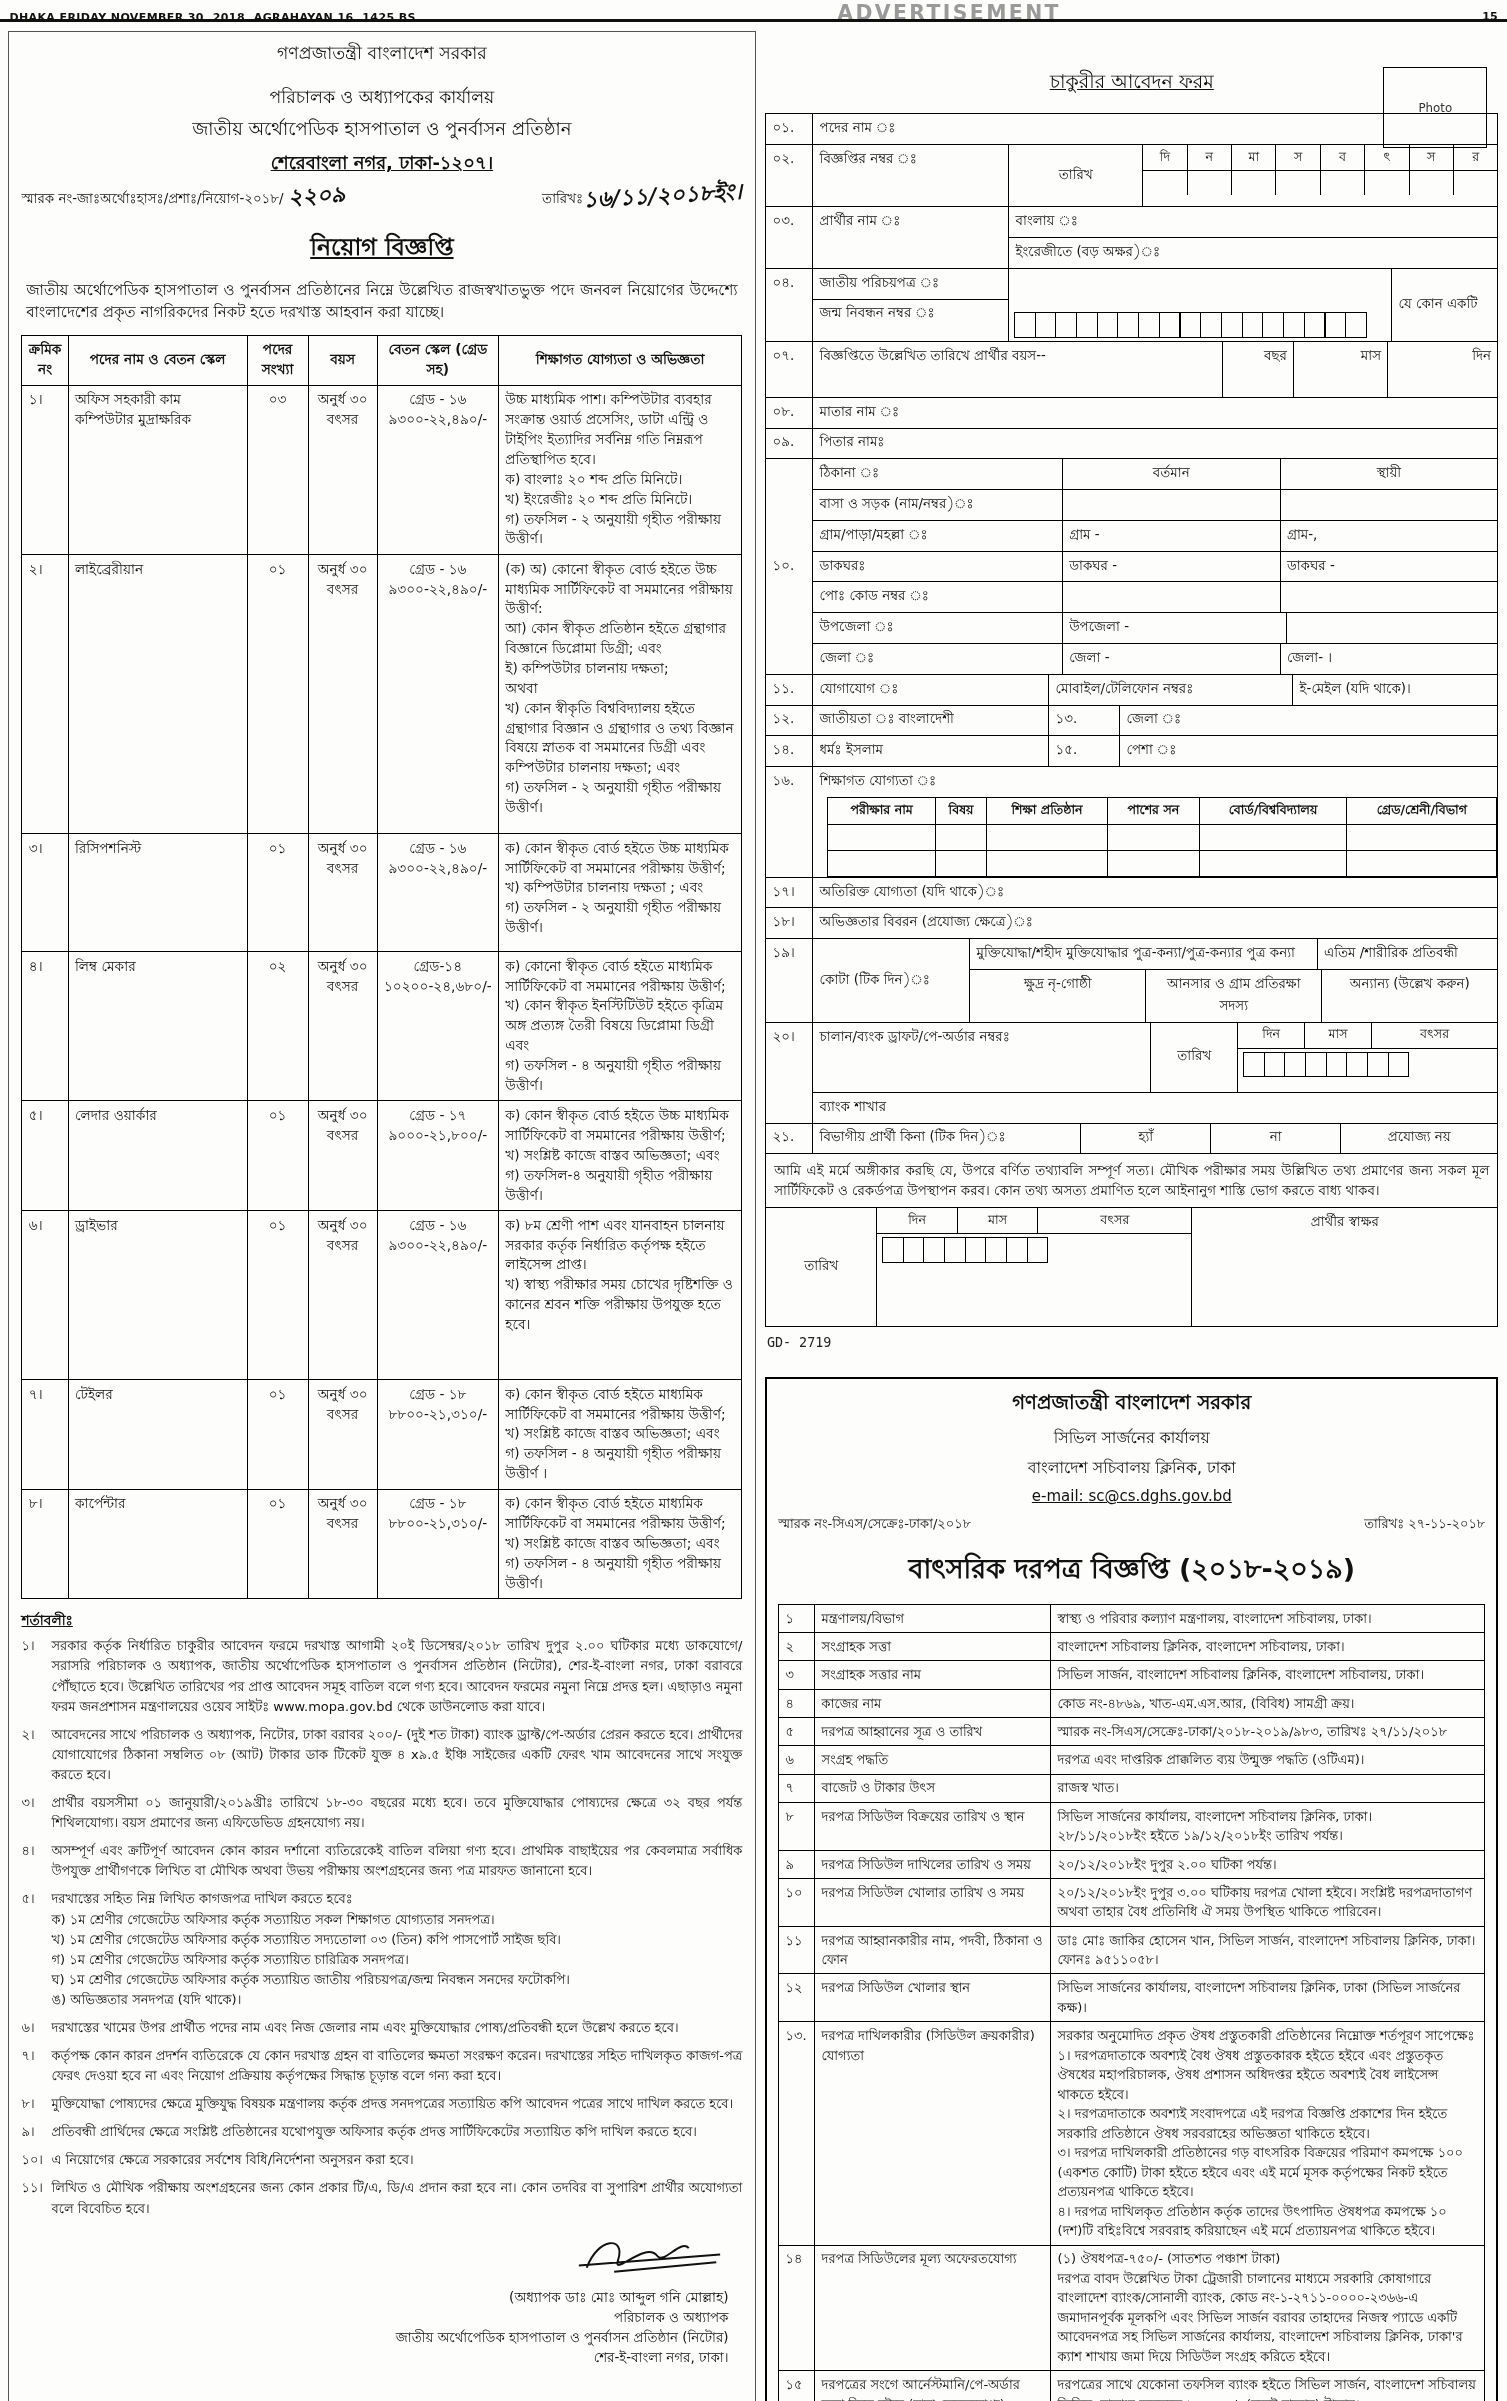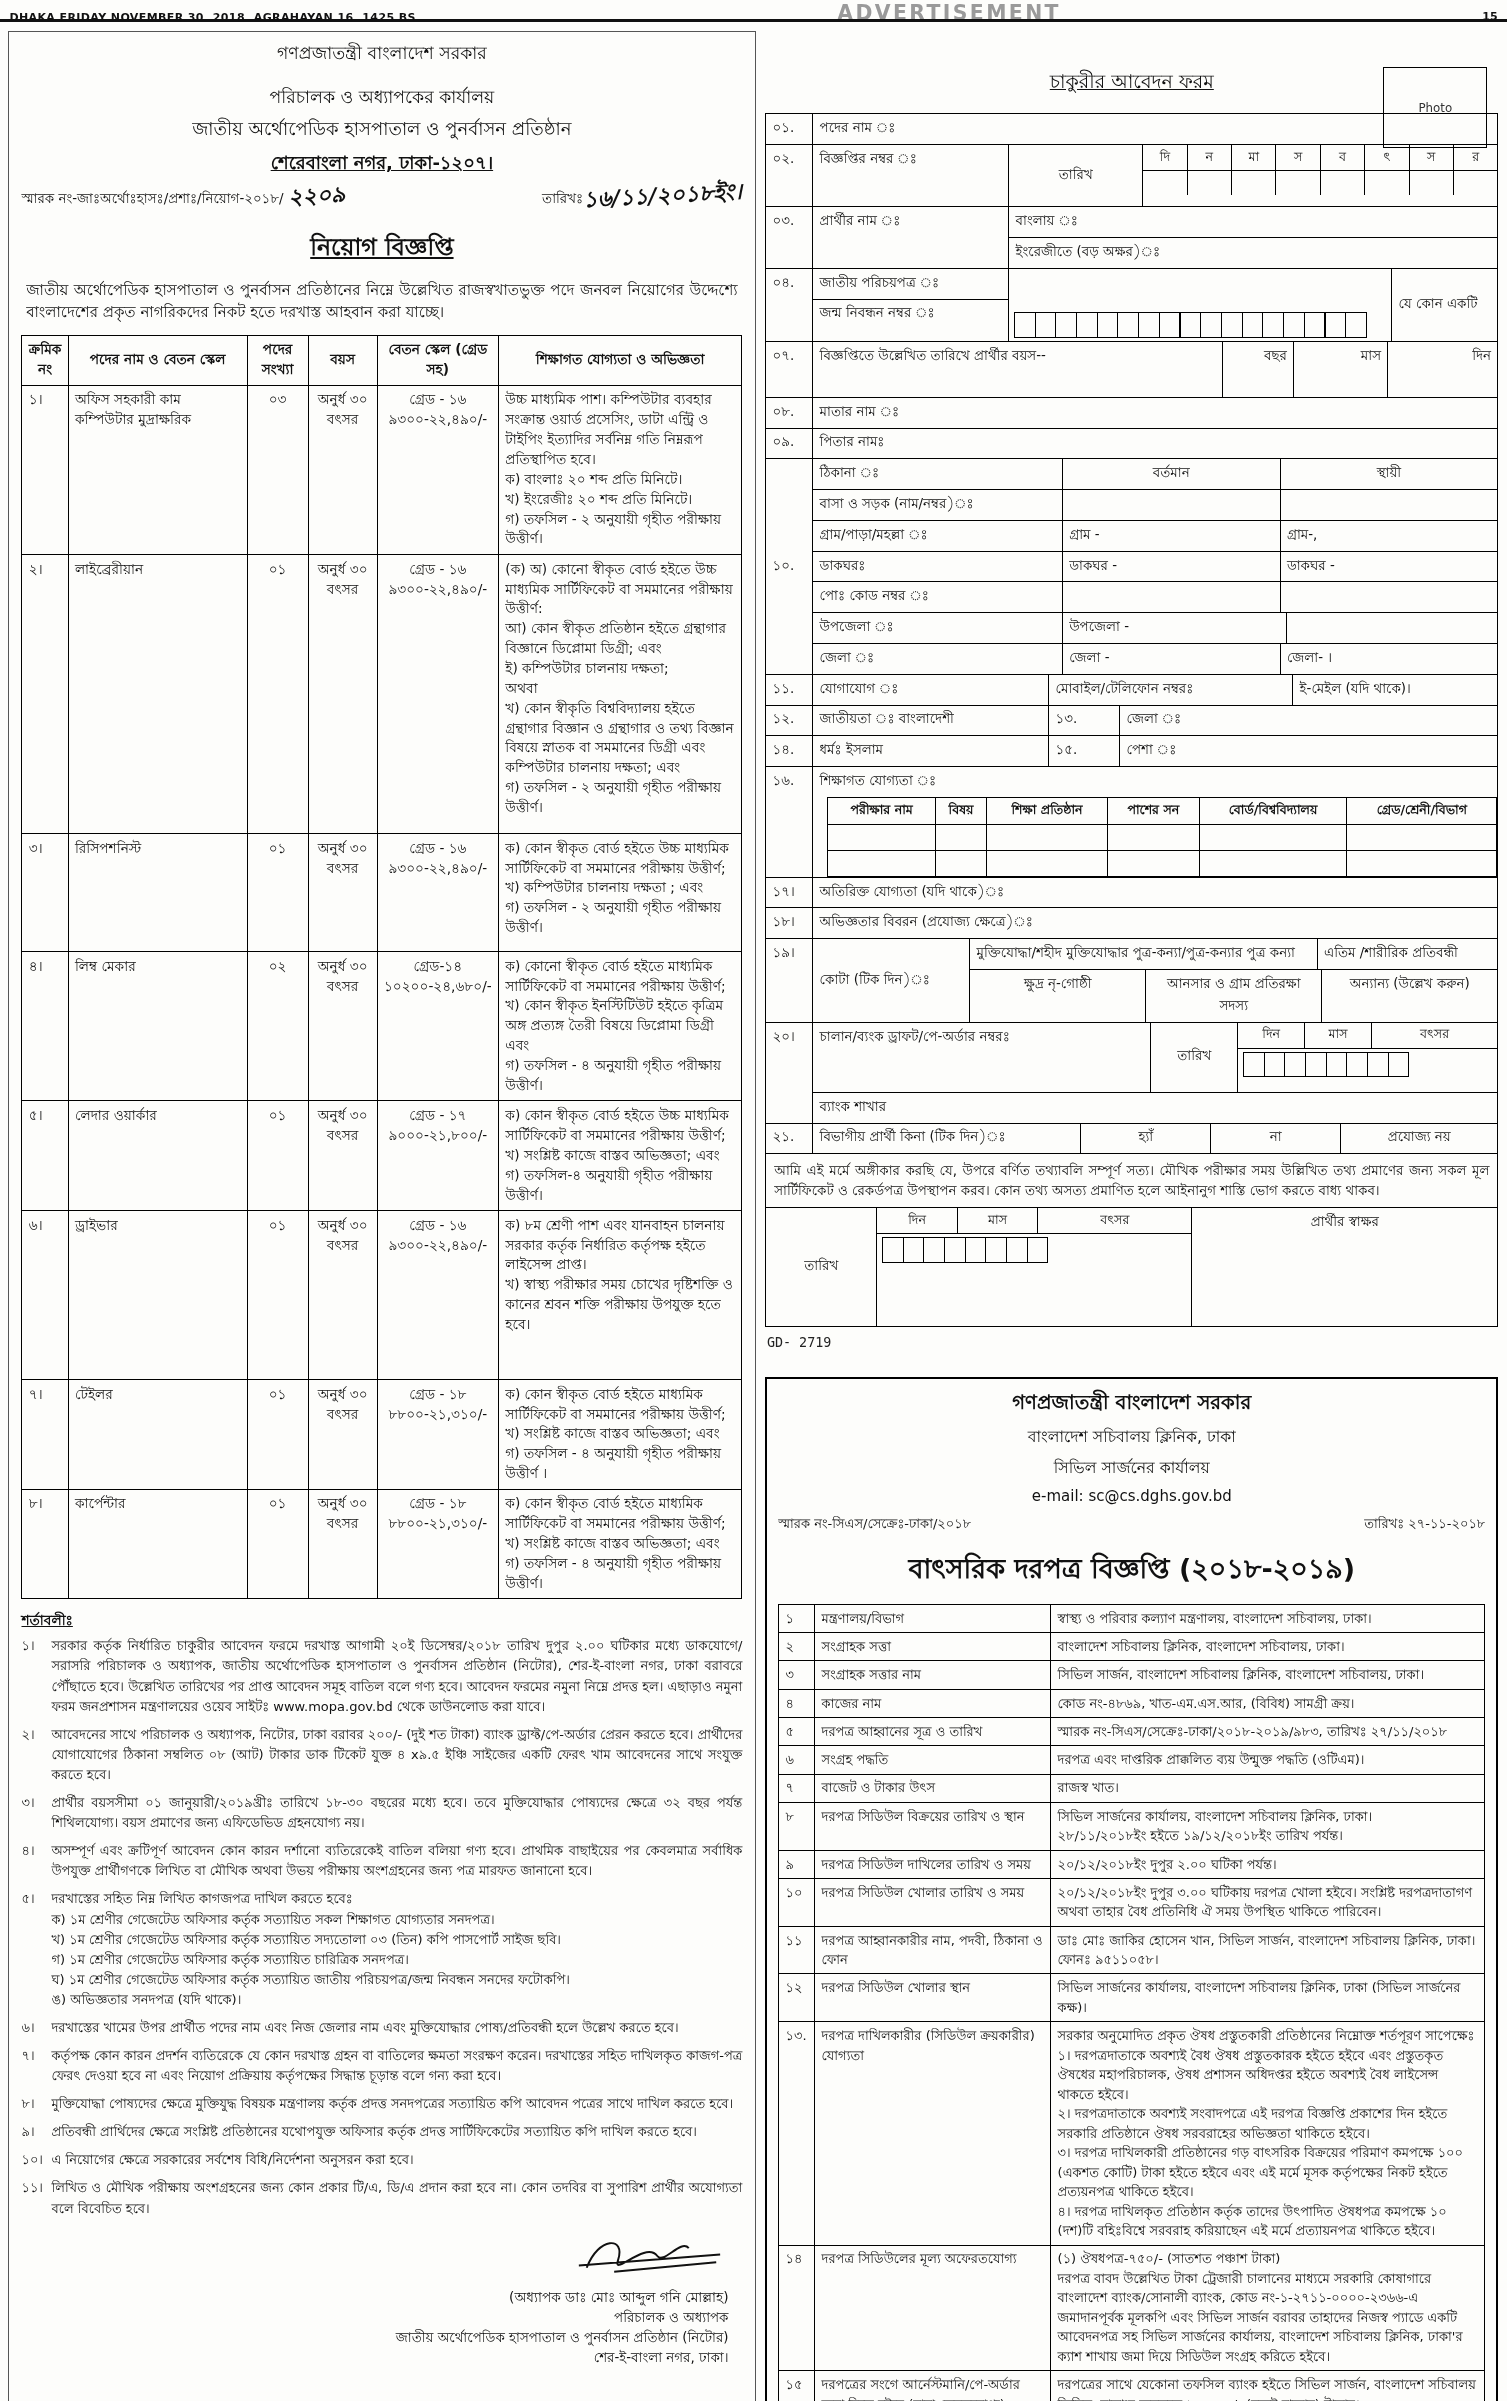--- a/index.html
+++ b/index.html
@@ -55,21 +55,21 @@
   .edu td{border:1.2px solid #000;font-size:12.6px;text-align:center;padding:3.1px 3.9px;height:19px}
   .edu tr:first-child td{font-weight:bold}
   .decl{border-top:1.2px solid #000;padding:6.3px 7.9px;font-size:13.4px;line-height:1.5;text-align:justify}
   .gd{font-size:13.4px;color:#222;margin:7.9px 0 0 1.6px;font-family:"DejaVu Sans Mono",monospace}
   
   .tbox{border:2.7px solid #000;margin-top:27px;padding:9.4px 11px;box-sizing:border-box}
   .t-h1{font-size:19.6px;font-weight:bold}
   .t-h2{font-size:15.7px;margin-top:4.7px}
   .t-h3{font-size:15.7px;margin-top:3.1px}
   .t-em{font-size:15px;margin-top:4.7px}
-  .t-em span{}
+  .t-em span{text-decoration:underline}
   .t-memo{display:flex;justify-content:space-between;font-size:13px;margin-top:9.4px}
   .t-title{font-size:27px;font-weight:bold;text-align:center;margin:12.6px 0 11px}
   table.tt{border-collapse:collapse;width:100%}
   table.tt td{border:1.2px solid #000;font-size:13px;padding:3.9px 6.3px;vertical-align:top;line-height:1.5}
 </style>
 </head>
 <body>
 
 <div class="sheet">
 
@@ -535,22 +535,22 @@
                 </div>
             </div>
             <div class="fc ctr" style="width:306px">প্রার্থীর স্বাক্ষর</div>
           </div>
         </div>
         <div class="gd">GD- 2719</div>
       </div>
 
       <div class="tbox">
         <div class="ctr t-h1">গণপ্রজাতন্ত্রী বাংলাদেশ সরকার</div>
+        <div class="ctr t-h2">সিভিল সার্জনের কার্যালয়</div>
         <div class="ctr t-h3">বাংলাদেশ সচিবালয় ক্লিনিক, ঢাকা</div>
-        <div class="ctr t-h2">সিভিল সার্জনের কার্যালয়</div>
         <div class="ctr t-em"><span>e-mail: </span><span>sc@cs.dghs.gov.bd</span></div>
         <div class="t-memo">
           <span>স্মারক নং-সিএস/সেক্রেঃ-ঢাকা/২০১৮</span>
           <span>তারিখঃ ২৭-১১-২০১৮</span>
         </div>
         <div class="t-title">বাৎসরিক দরপত্র বিজ্ঞপ্তি (২০১৮-২০১৯)</div>
 
         <table class="tt">
           <colgroup>
               <col style="width:36px">

